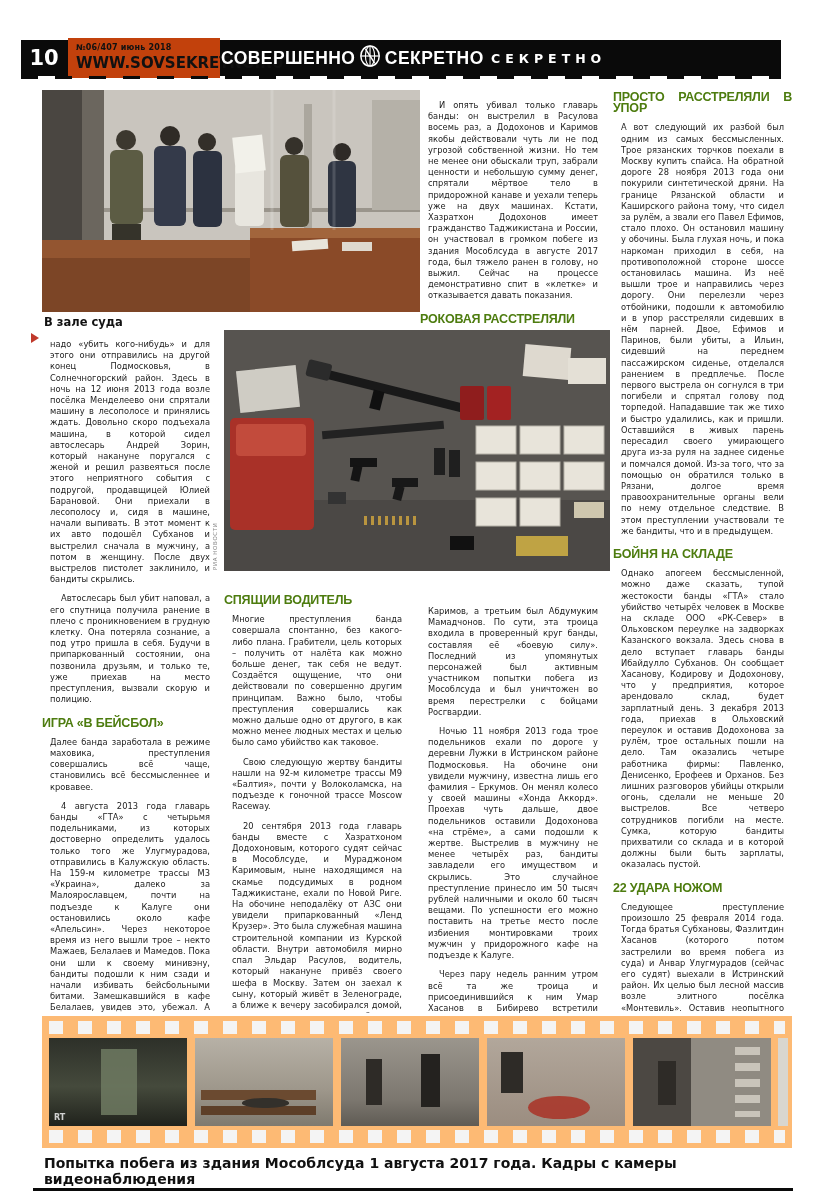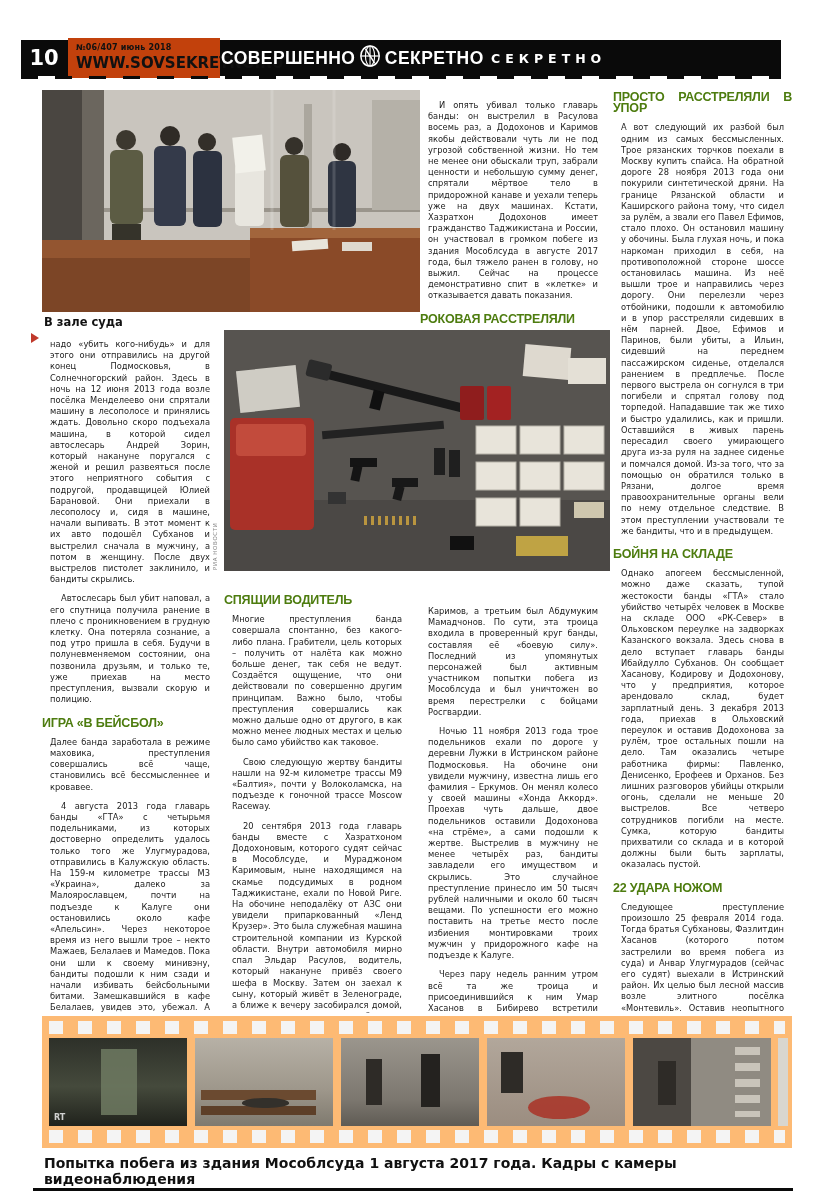--- a/index.html
+++ b/index.html
@@ -188,21 +188,21 @@
       <rect x="292" y="206" width="52" height="20" fill="#bfa344"></rect>
       <rect x="350" y="172" width="30" height="16" fill="#cfc7ae"></rect>
       <rect x="226" y="206" width="24" height="14" fill="#111"></rect>
       <rect x="104" y="162" width="18" height="12" fill="#333"></rect>
     </svg>
   </div>
   <div class="vcredit">РИА НОВОСТИ</div>
 
   <div class="col" id="col1">
     <p>надо «убить кого-нибудь» и для этого они отправились на другой конец Подмосковья, в Солнечногорский район. Здесь в ночь на 12 июня 2013 года возле посёлка Менделеево они спрятали машину в лесополосе и принялись ждать. Довольно скоро подъехала машина, в которой сидел автослесарь Андрей Зорин, который накануне поругался с женой и решил развеяться после этого неприятного события с подругой, продавщицей Юлией Барановой. Они приехали в лесополосу и, сидя в машине, начали выпивать. В этот момент к их авто подошёл Субханов и выстрелил сначала в мужчину, а потом в женщину. После двух выстрелов пистолет заклинило, и бандиты скрылись.</p>
-    <p class="ind">Автослесарь был убит наповал, а его спутница получила ранение в плечо с проникновением в грудную клетку. Она потеряла сознание, а под утро пришла в себя. Будучи в полуневменяемом состоянии, она позвонила друзьям, и только те, уже приехав на место преступления, вызвали скорую и полицию.</p>
+    <p class="ind">Автослесарь был убит наповал, а его спутница получила ранение в плечо с проникновением в грудную клетку. Она потеряла сознание, а под утро пришла в себя. Будучи в припаркованный состоянии, она позвонила друзьям, и только те, уже приехав на место преступления, вызвали скорую и полицию.</p>
     <h3 class="sub">ИГРА «В БЕЙСБОЛ»</h3>
     <p>Далее банда заработала в режиме маховика, преступления совершались всё чаще, становились всё бессмысленнее и кровавее.</p>
     <p class="ind">4 августа 2013 года главарь банды «ГТА» с четырьмя подельниками, из которых достоверно определить удалось только того же Улугмурадова, отправились в Калужскую область. На 159-м километре трассы М3 «Украина», далеко за Малоярославцем, почти на подъезде к Калуге они остановились около кафе «Апельсин». Через некоторое время из него вышли трое – некто Мажаев, Белалаев и Мамедов. Пока они шли к своему минивэну, бандиты подошли к ним сзади и начали избивать бейсбольными битами. Замешкавшийся в кафе Белалаев, увидев это, убежал. А бандиты разбили окна автомобиля своих жертв, вытащили оттуда кое-какую мелочовку типа навигатора и мобильных и обшарили карманы избитых. Это был первый и единственный случай, когда бандитам удалось сорвать хоть сколь-нибудь стоящий куш наличными – 256 тысяч рублей. Пострадавшие получили травмы средней тяжести и по сравнению с другими жертвами очень легко отделались.</p>
   </div>
 
   <div class="col" id="col2">
     <h3 class="sub first">СПЯЩИЙ ВОДИТЕЛЬ</h3>
     <p>Многие преступления банда совершала спонтанно, без какого-либо плана. Грабители, цель которых – получить от налёта как можно больше денег, так себя не ведут. Создаётся ощущение, что они действовали по совершенно другим принципам. Важно было, чтобы преступления совершались как можно дальше одно от другого, в как можно менее людных местах и целью было само убийство как таковое.</p>
     <p class="ind">Свою следующую жертву бандиты нашли на 92-м километре трассы М9 «Балтия», почти у Волоколамска, на подъезде к гоночной трассе Moscow Raceway.</p>
     <p class="ind">20 сентября 2013 года главарь банды вместе с Хазратхоном Додохоновым, которого судят сейчас в Мособлсуде, и Мураджоном Каримовым, ныне находящимся на скамье подсудимых в родном Таджикистане, ехали по Новой Риге. На обочине неподалёку от АЗС они увидели припаркованный «Ленд Крузер». Это была служебная машина строительной компании из Курской области. Внутри автомобиля мирно спал Эльдар Расулов, водитель, который накануне привёз своего шефа в Москву. Затем он заехал к сыну, который живёт в Зеленограде, а ближе к вечеру засобирался домой, сказав, что заночует где-нибудь на трассе. Как можно было оказаться по дороге из Зеленограда в Курск под Волоколамском, отдельный вопрос, но бандиты нашли водителя Расулова именно там.</p>

